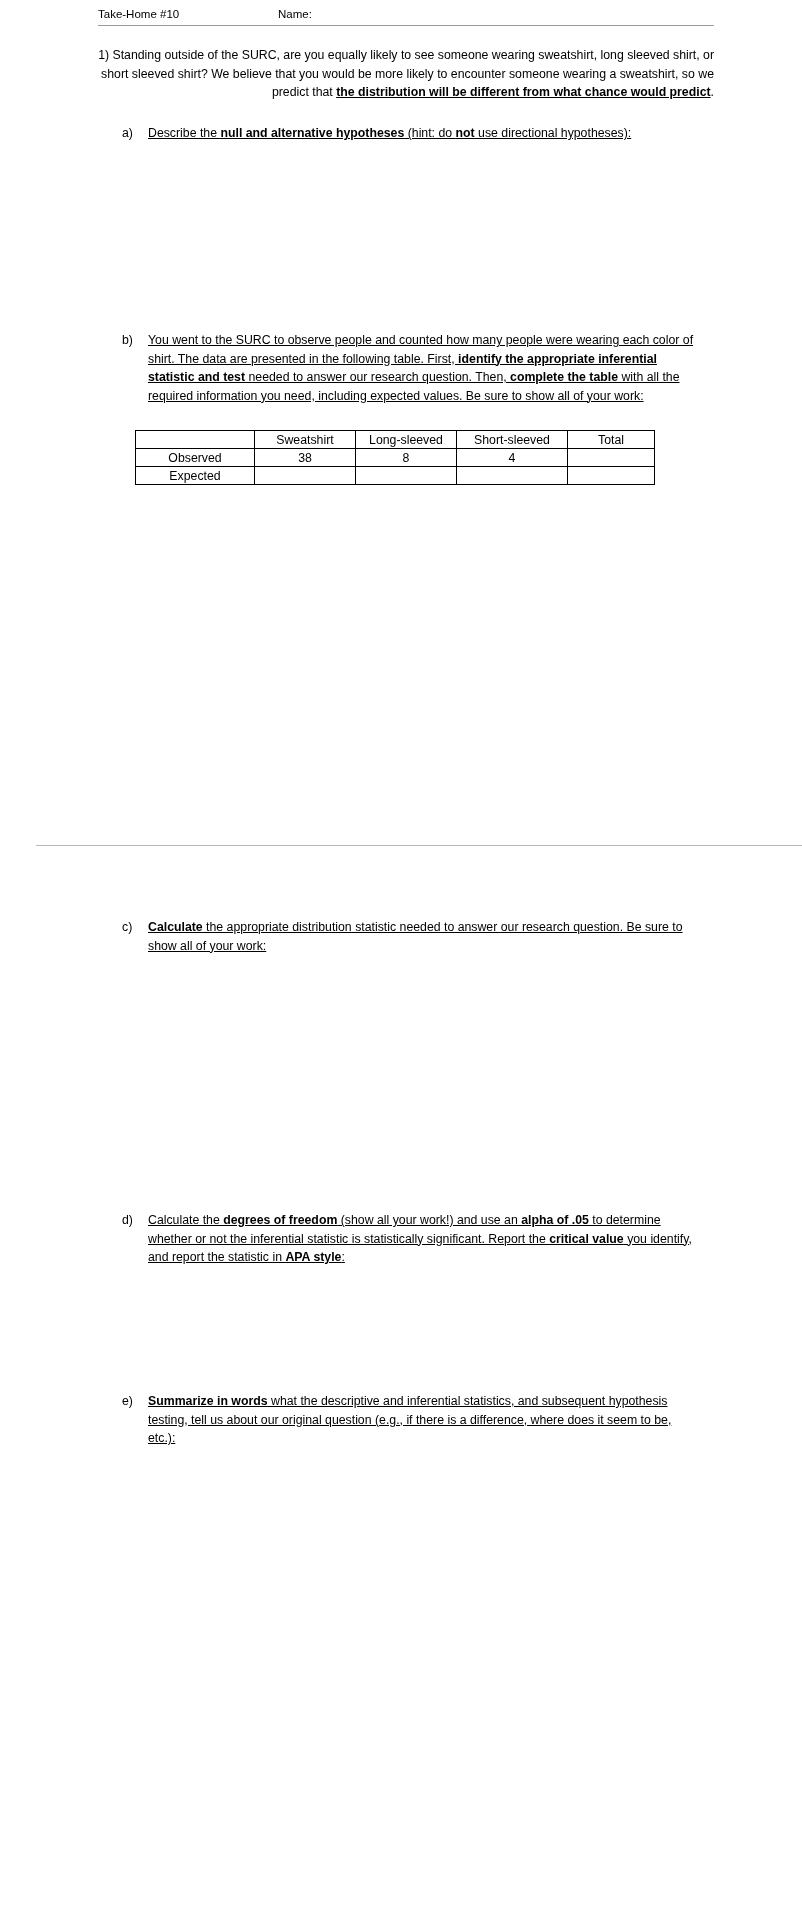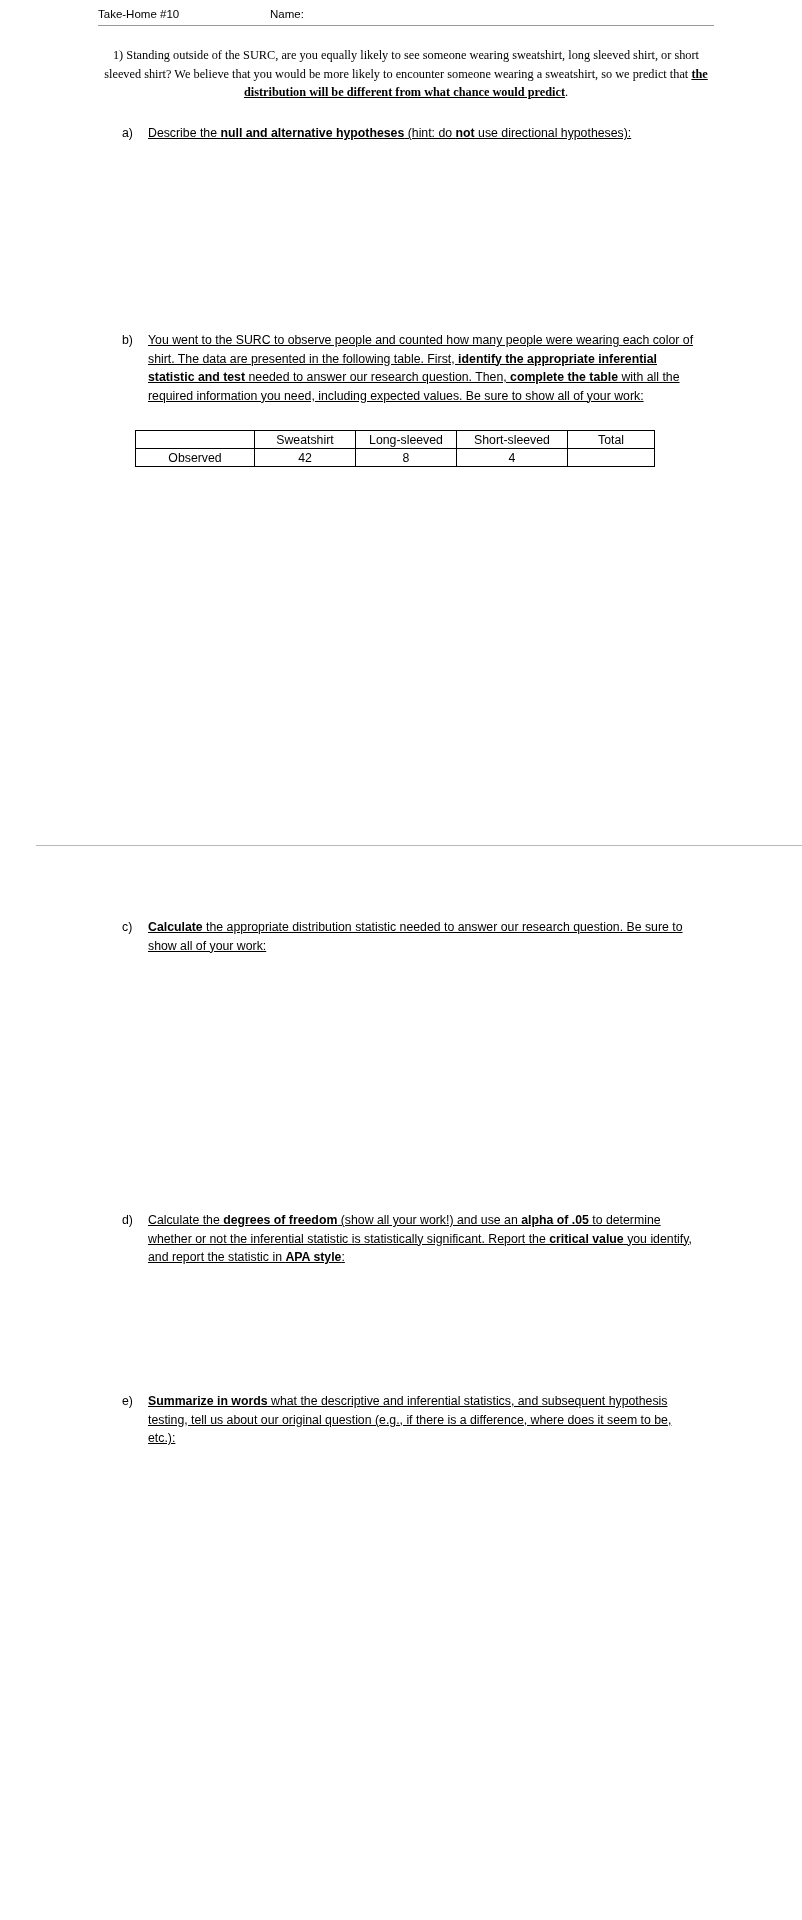--- a/index.html
+++ b/index.html
@@ -30,40 +30,39 @@
     line-height: 18px;
   }
   .header-left {
     position: absolute;
     left: 0;
     top: 0;
     white-space: nowrap;
   }
   .header-right {
     position: absolute;
-    left: 172px;
+    left: 180px;
     top: 0;
     white-space: nowrap;
     text-align: right;
   }
   .header-rule {
     position: absolute;
     left: 62px;
     top: 25px;
     width: 616px;
     height: 1px;
     background: #9a9a9a;
   }
   
   .q-block {
     position: absolute;
     font-size: 12.3px;
     line-height: 18.5px;
-    text-align: center;
-    font-family: Liberation Serif, serif;
+    text-align: right;
   }
   .q1 {
     left: 62px;
     top: 46px;
     width: 616px;
   }
   b.u {
     font-weight: bold;
     text-decoration: underline;
   }
@@ -154,23 +153,30 @@
         <th class="col-label"></th>
         <th class="col-sweat">Sweatshirt</th>
         <th class="col-long">Long-sleeved</th>
         <th class="col-short">Short-sleeved</th>
         <th class="col-total">Total</th>
       </tr>
     </thead>
     <tbody>
       <tr>
         <td>Observed</td>
-        <td>42</td>
+        <td>38</td>
         <td>8</td>
         <td>4</td>
+        <td></td>
+      </tr>
+      <tr>
+        <td>Expected</td>
+        <td></td>
+        <td></td>
+        <td></td>
         <td></td>
       </tr>
     </tbody>
   </table>
 
   <div class="page-break"></div>
 
   <div class="item item-c">
     <span class="marker">c)</span>
     <span class="body"><b class="u">Calculate</b><span> the appropriate distribution statistic needed to answer our research question. Be sure to show all of your work:</span></span>

